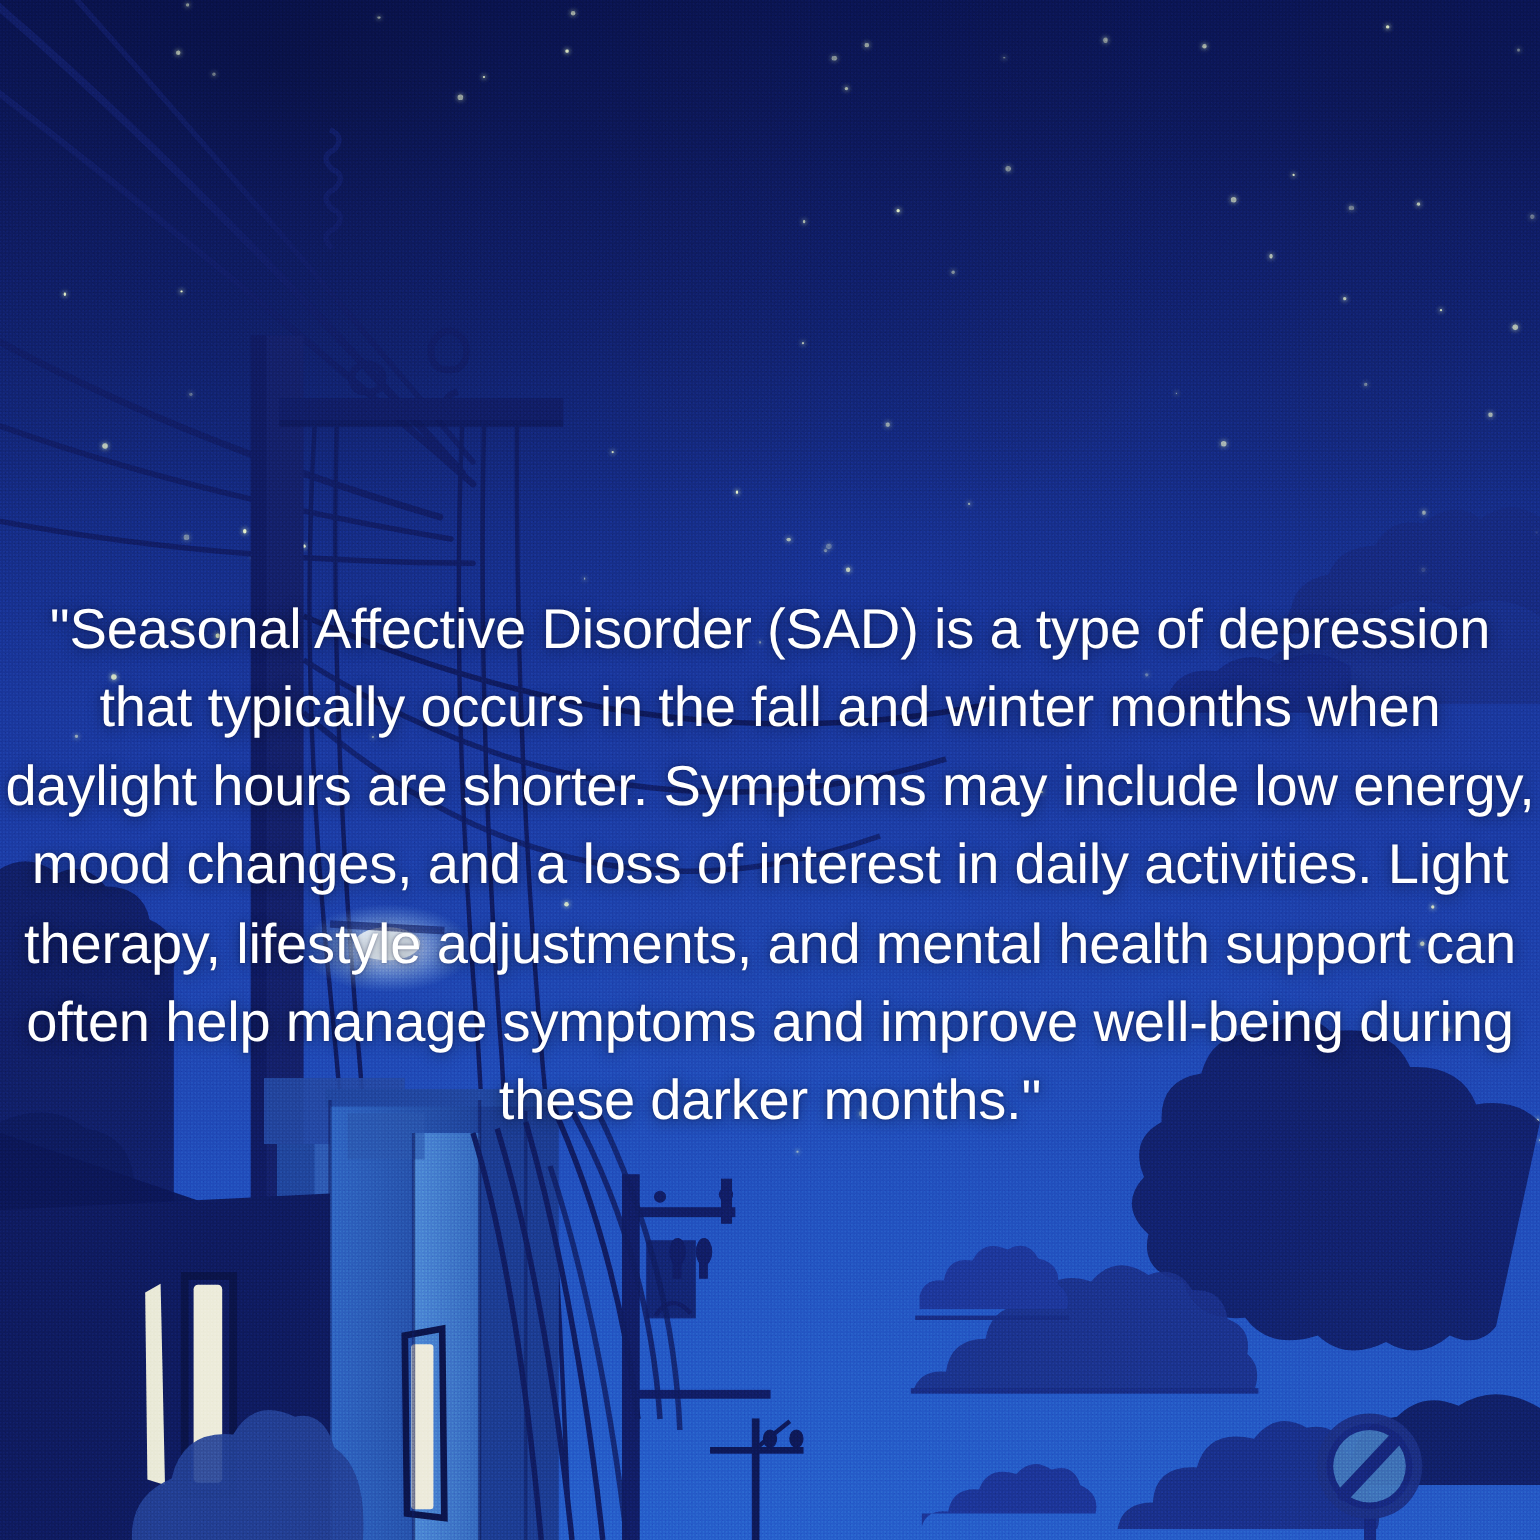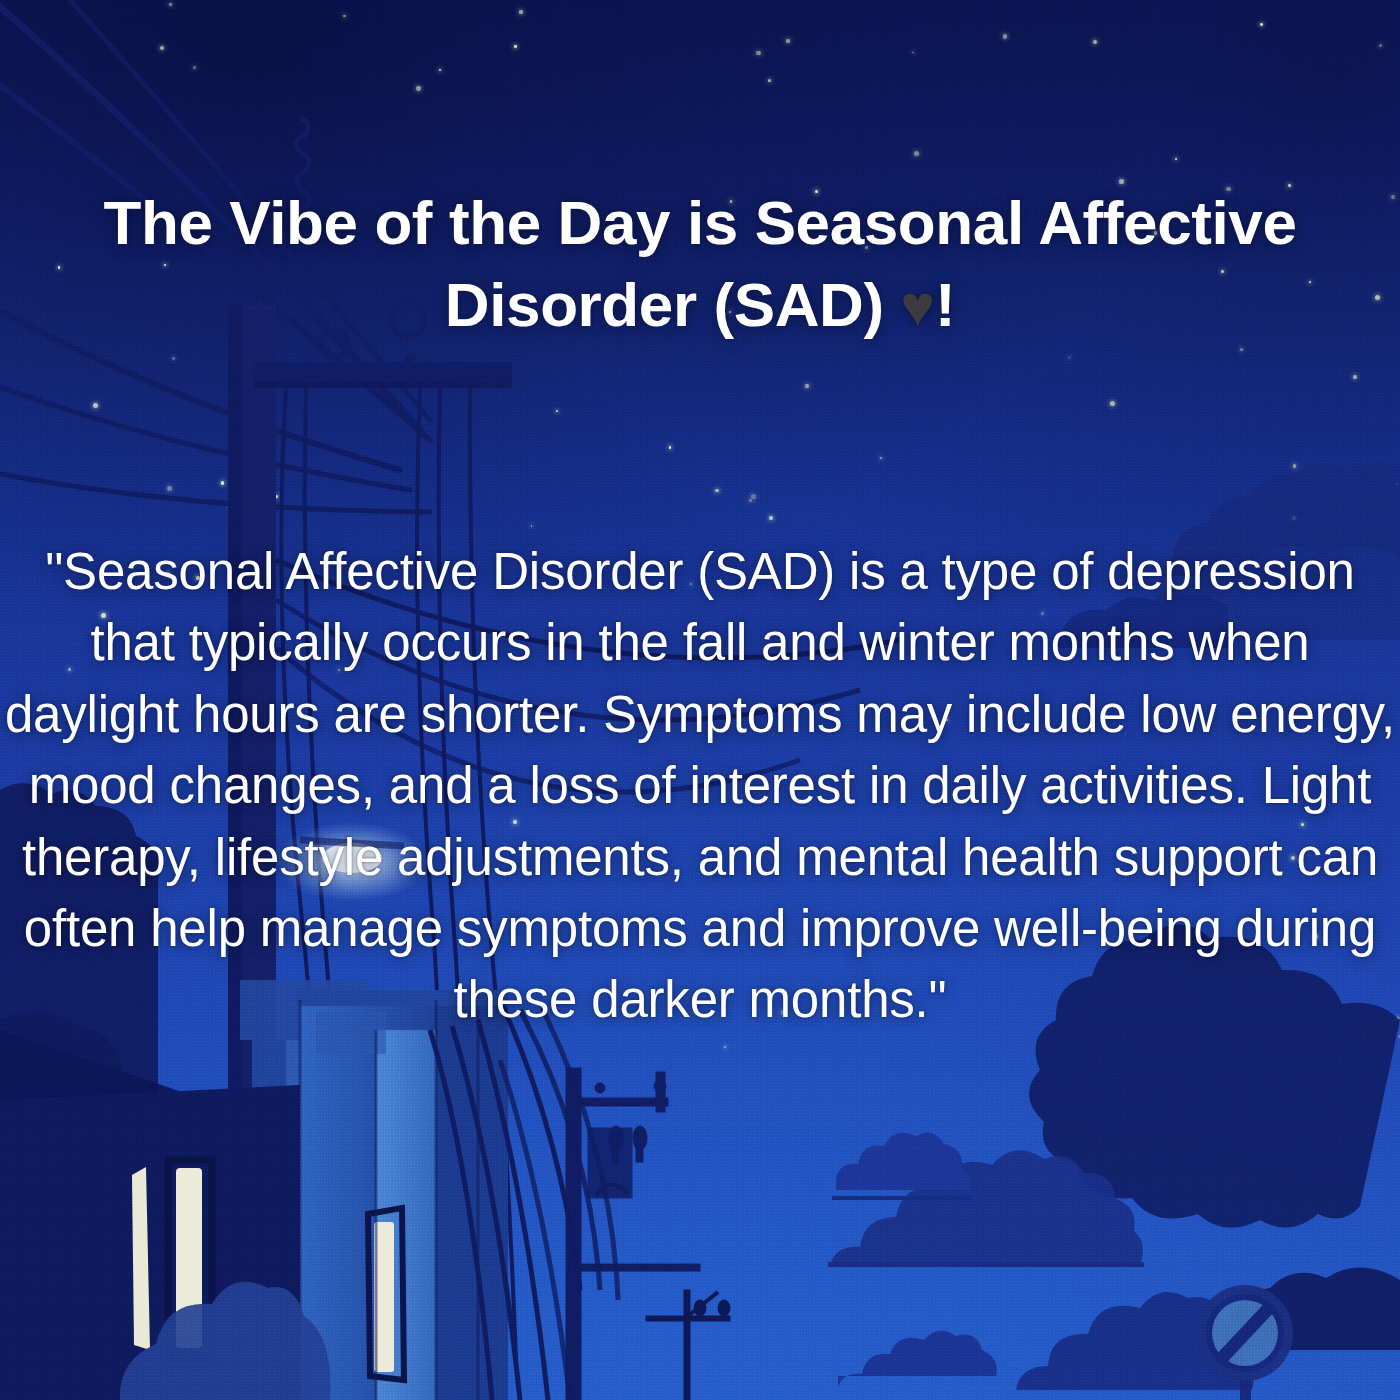--- a/index.html
+++ b/index.html
@@ -350,19 +350,16 @@
     <g fill="none" stroke="#0f1b5e" stroke-width="5">
       <path d="M500,1000 Q560,1130 580,1290"></path>
       <path d="M520,1010 Q590,1140 600,1290" opacity=".85"></path>
       <path d="M542,1008 Q612,1150 618,1300" opacity=".8"></path>
     </g>
   </svg>
 
   <div class="grain"></div>
   <div class="grain2"></div>
 
-  <h1 class="headline">
-    <span>The Vibe of the Day is Seasonal Affective Disorder (SAD) </span><span class="hrt">♥</span><span>!</span>
-  </h1>
 
   <p class="body">"Seasonal Affective Disorder (SAD) is a type of depression that typically occurs in the fall and winter months when daylight hours are shorter. Symptoms may include low energy, mood changes, and a loss of interest in daily activities. Light therapy, lifestyle adjustments, and mental health support can often help manage symptoms and improve well-being during these darker months."</p>
 
 </div>
 
 </body></html>

